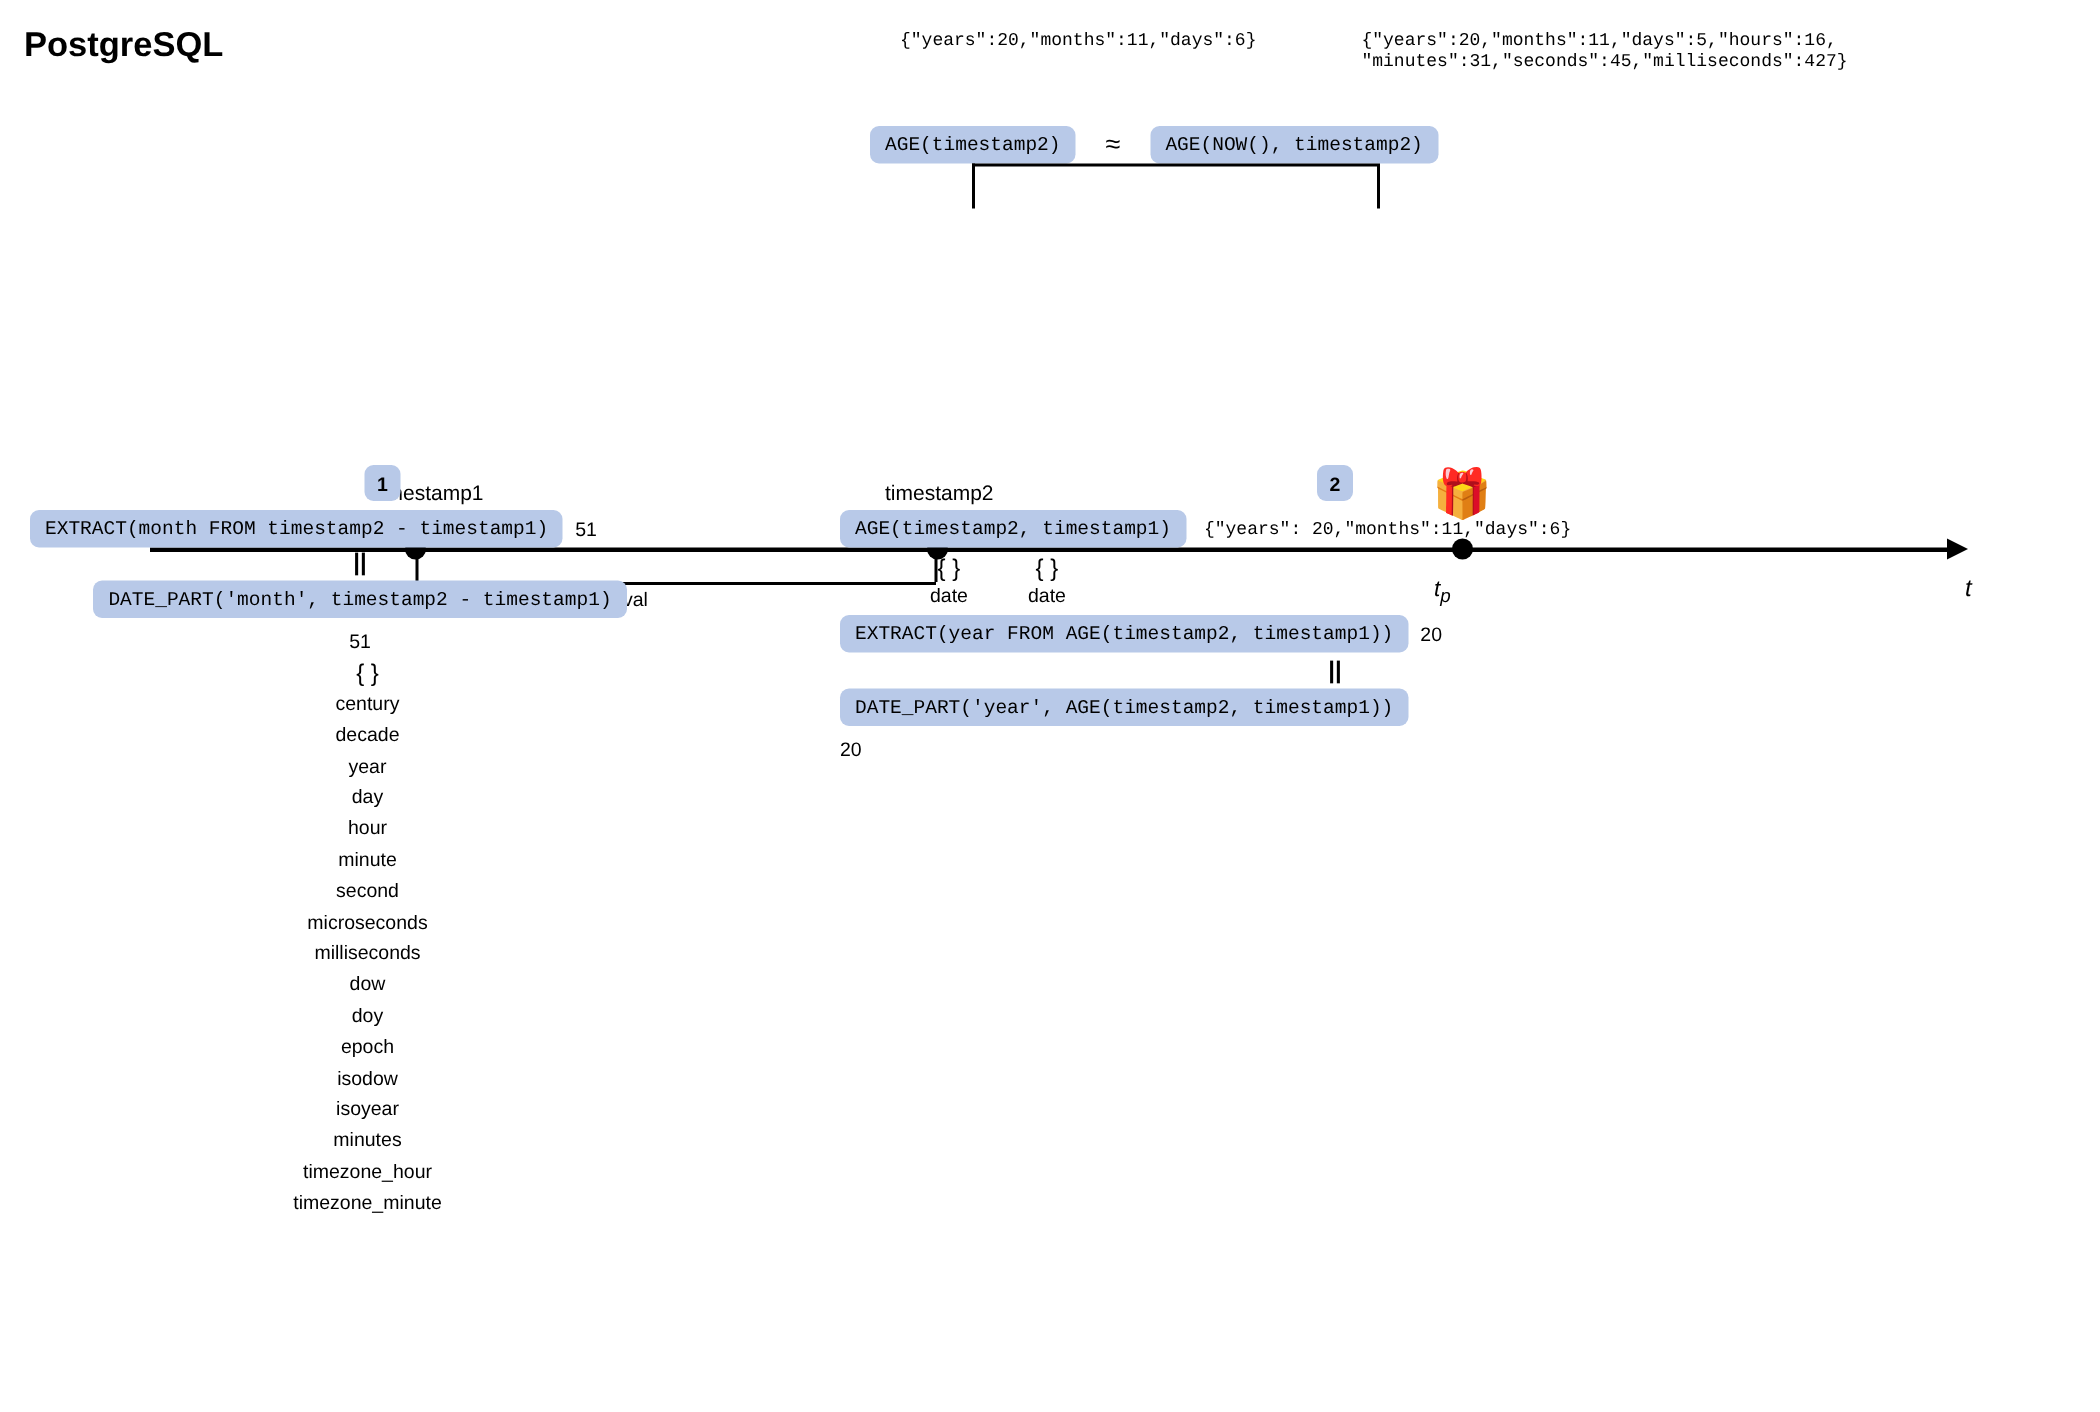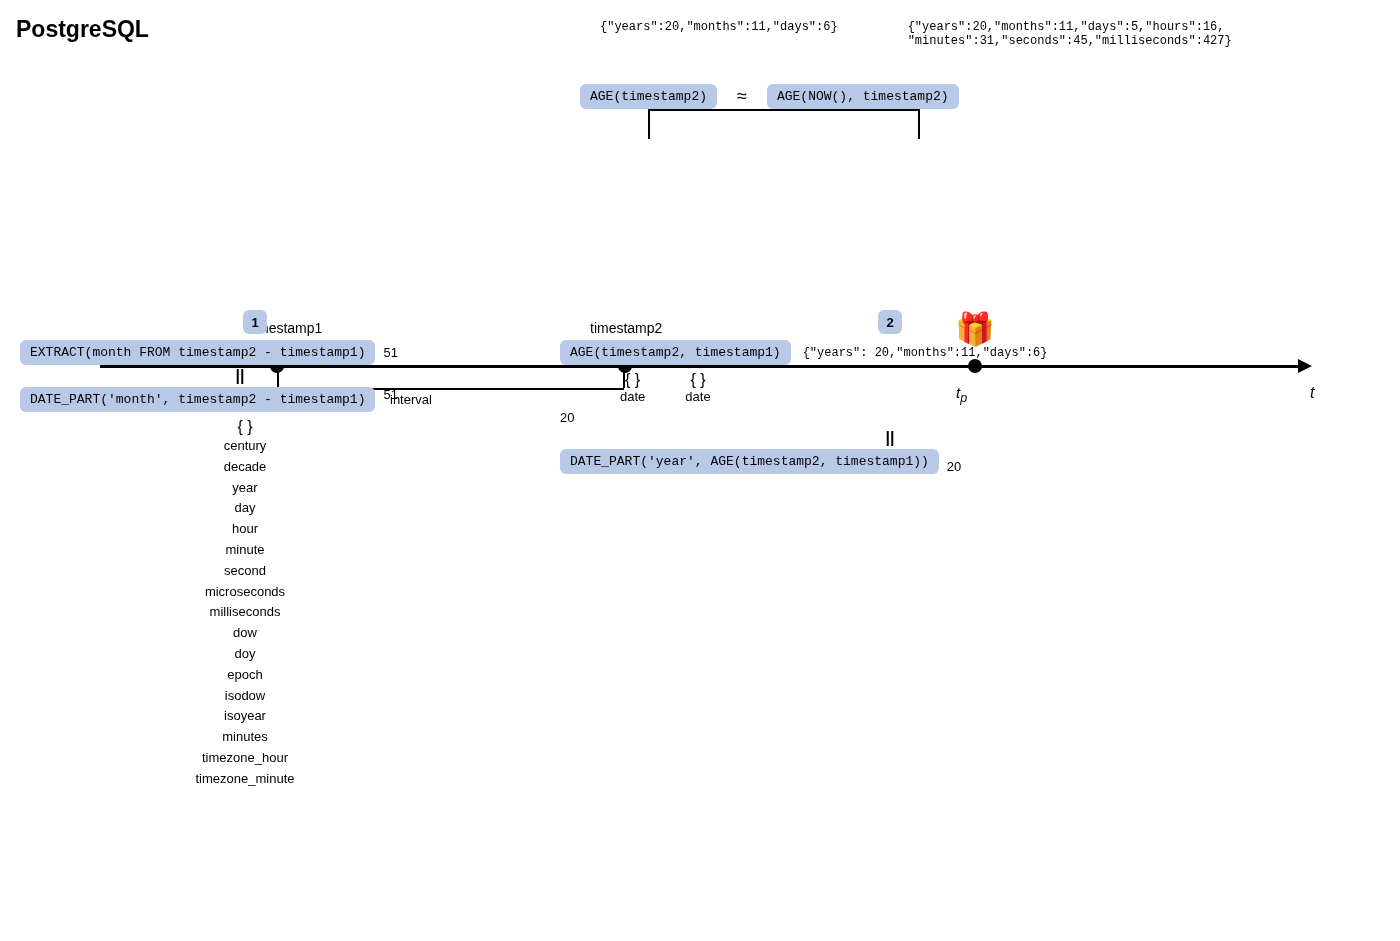--- a/index.html
+++ b/index.html
@@ -140,21 +140,21 @@
     <div class="num-badge">1</div>
   </div>
 
   <div style="display:flex; align-items:center; gap:8px; margin-bottom:0;">
     <div class="code-box">EXTRACT(month FROM timestamp2 - timestamp1)</div>
     <span style="font-size:13px;">51</span>
   </div>
 
   <div class="equals-sign">||</div>
 
-  <div style="display:flex; align-items:flex-start; gap:8px; margin-bottom:6px;">
+  <div style="display:flex; align-items:center; gap:8px; margin-bottom:6px;flex-direction:column;">
     <div class="code-box">DATE_PART('month', timestamp2 - timestamp1)</div>
     <span style="font-size:13px;">51</span>
   </div>
 
   <div class="paren-icon" style="font-size:16px; text-align:center; margin-left:10px;">{ }</div>
 
   <div class="list-items" style="margin-left:10px;">
     <div>century</div>
     <div>decade</div>
     <div>year</div>
@@ -191,22 +191,23 @@
       <div class="paren-icon" style="font-size:16px;">{ }</div>
       <div style="font-size:13px;">date</div>
     </div>
     <div style="text-align:center;">
       <div class="paren-icon" style="font-size:16px;">{ }</div>
       <div style="font-size:13px;">date</div>
     </div>
   </div>
 
   <div style="display:flex; align-items:center; gap:8px; margin-bottom:4px;">
+    <div class="code-box">EXTRACT(year FROM AGE(timestamp2, timestamp1))</div>
     <span style="font-size:13px;">20</span>
   </div>
 
   <div class="equals-sign" style="text-align:center; margin-left:-20px;">||</div>
 
-  <div style="display:flex; align-items:flex-end; gap:8px; margin-bottom:6px;">
+  <div style="display:flex; align-items:flex-start; gap:8px; margin-bottom:6px;flex-direction:column;">
     <div class="code-box">DATE_PART('year', AGE(timestamp2, timestamp1))</div>
     <span style="font-size:13px;">20</span>
   </div>
 </div>
 
 </body></html>

